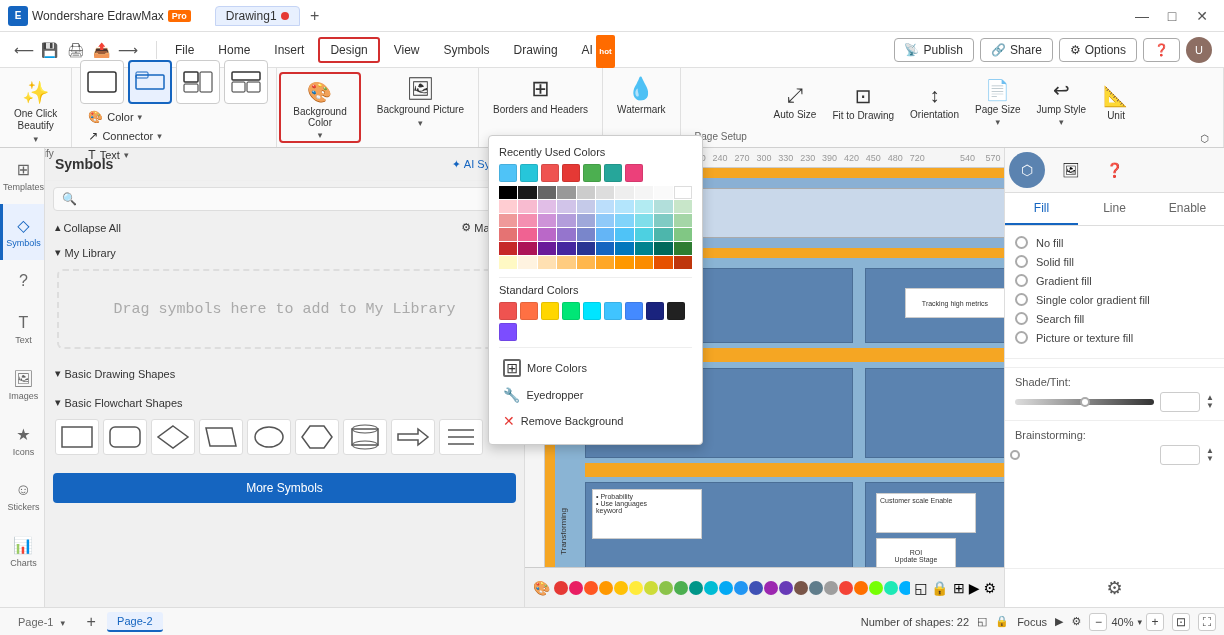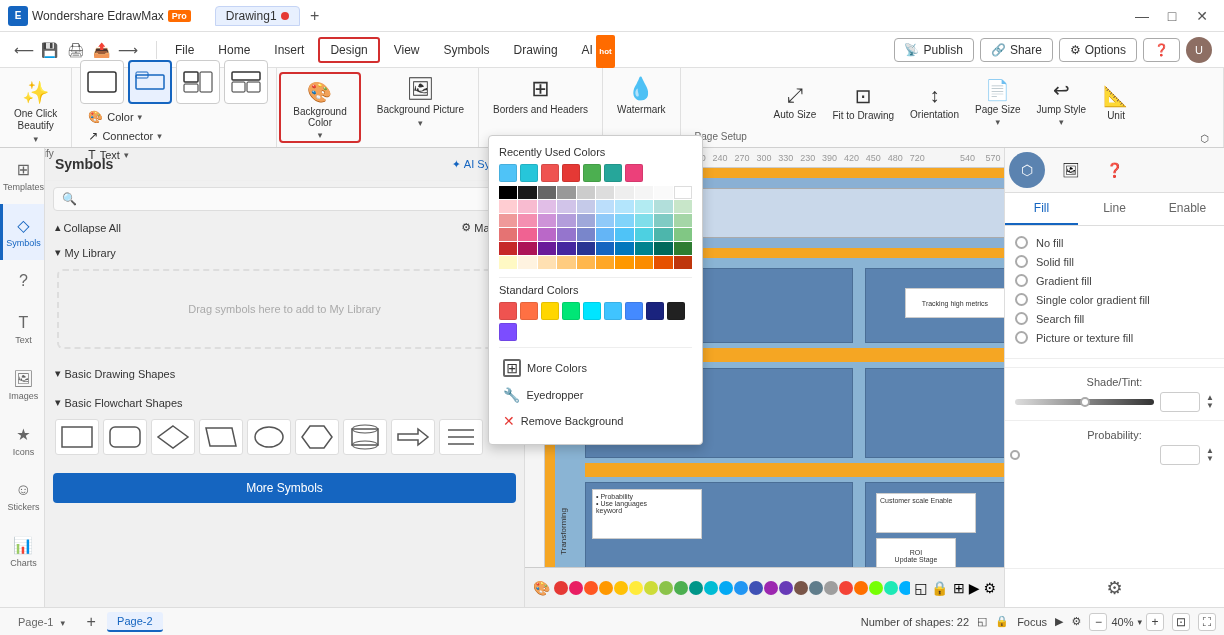--- a/index.html
+++ b/index.html
@@ -70,21 +70,21 @@
     .sidebar-header { display: flex; align-items: center; justify-content: space-between; padding: 8px 10px; border-bottom: 1px solid #eee; }
     .sidebar-title { font-size: 14px; font-weight: 600; color: #333; }
     .ai-symbol-btn { display: flex; align-items: center; gap: 3px; font-size: 11px; color: #1565c0; cursor: pointer; }
     .search-box { display: flex; align-items: center; gap: 6px; margin: 6px 8px; border: 1px solid #ddd; border-radius: 4px; padding: 4px 8px; background: #fafafa; }
     .search-box input { border: none; background: none; outline: none; font-size: 11px; color: #555; flex: 1; }
     .collapse-manage { display: flex; align-items: center; justify-content: space-between; padding: 4px 10px; }
     .collapse-btn { display: flex; align-items: center; gap: 3px; font-size: 11px; color: #333; cursor: pointer; }
     .manage-btn { display: flex; align-items: center; gap: 3px; font-size: 11px; color: #333; cursor: pointer; }
     .library-section { padding: 4px 8px; }
     .library-title { display: flex; align-items: center; gap: 4px; font-size: 11px; color: #333; font-weight: 500; cursor: pointer; padding: 4px 2px; }
-    .my-library-empty { display: flex; flex-direction: column; align-items: center; justify-content: center; padding: 20px 10px; color: #aaa; font-size: 11px; text-align: center; border: 2px dashed #ddd; border-radius: 6px; margin: 6px 4px; min-height: 80px; }
+    .my-library-empty { display: flex; flex-direction: column; align-items: center; justify-content: center; padding: 20px 10px; color: #aaa; font-size: 15px; text-align: center; border: 2px dashed #ddd; border-radius: 6px; margin: 6px 4px; min-height: 80px; font-family: Liberation Mono, monospace; }
     .basic-shapes-section { padding: 4px 8px; }
     .shapes-grid { display: flex; flex-wrap: wrap; gap: 4px; padding: 6px 2px; }
     .shape-item { width: 44px; height: 36px; display: flex; align-items: center; justify-content: center; border: 1px solid #ddd; border-radius: 3px; cursor: pointer; background: white; }
     .more-symbols-btn { margin: 8px; background: #1565c0; color: white; border: none; border-radius: 4px; padding: 8px; font-size: 12px; cursor: pointer; width: calc(100% - 16px); }
     .canvas-container { flex: 1; background: #e8e8e8; position: relative; overflow: hidden; }
     .canvas-ruler-top { height: 20px; background: #f5f5f5; border-bottom: 1px solid #ccc; display: flex; align-items: center; padding-left: 20px; font-size: 9px; color: #999; overflow: hidden; }
 
     
     .canvas-bottom-bar { position: absolute; bottom: 0; left: 0; right: 0; height: 40px; background: #f0f0f0; border-top: 1px solid #ccc; display: flex; align-items: center; padding: 0 8px; gap: 4px; overflow: hidden; }
     .color-strip { display: flex; gap: 1px; flex: 1; overflow: hidden; }
@@ -96,21 +96,21 @@
     .right-tab { flex: 1; padding: 8px; text-align: center; font-size: 12px; cursor: pointer; color: #666; border-bottom: 2px solid transparent; }
     .right-tab.active { color: #1565c0; border-bottom: 2px solid #1565c0; font-weight: 500; }
     .fill-options { padding: 10px; display: flex; flex-direction: column; gap: 6px; }
     .fill-option { display: flex; align-items: center; gap: 8px; font-size: 11px; color: #444; cursor: pointer; }
     .radio-circle { width: 13px; height: 13px; border: 2px solid #aaa; border-radius: 50%; flex-shrink: 0; }
     .divider { height: 1px; background: #eee; margin: 4px 0; }
     .color-row { display: flex; align-items: center; padding: 4px 10px; gap: 8px; }
     .color-label { font-size: 11px; color: #555; flex: 1; }
     .color-swatch { width: 50px; height: 20px; background: #e8e8e8; border: 1px solid #ccc; border-radius: 2px; }
     .shade-row { padding: 4px 10px; }
-    .shade-label { font-size: 11px; color: #555; margin-bottom: 4px; text-align: center; }
+    .shade-label { font-size: 11px; color: #555; margin-bottom: 4px; }
     .slider-row { display: flex; align-items: center; gap: 6px; }
     .slider-track { flex: 1; height: 6px; background: linear-gradient(to right, #ddd, #333); border-radius: 3px; position: relative; }
     .slider-handle { position: absolute; width: 10px; height: 10px; background: white; border: 2px solid #aaa; border-radius: 50%; top: -2px; left: 50%; transform: translateX(-50%); }
     .percent-input { width: 40px; height: 20px; border: 1px solid #ccc; border-radius: 3px; font-size: 10px; text-align: right; padding: 0 2px; background: white; }
     .spin-arrows { display: flex; flex-direction: column; }
     .spin-arrow { font-size: 8px; color: #555; cursor: pointer; line-height: 1; }
 
     
     .page-bar { height: 28px; background: #f8f8f8; border-top: 1px solid #ddd; display: flex; align-items: center; padding: 0 8px; gap: 6px; font-size: 11px; color: #444; }
     .page-tab { padding: 3px 10px; border-radius: 3px; cursor: pointer; background: none; font-size: 11px; color: #666; }
@@ -657,21 +657,21 @@
         <div class="spin-arrows">
           <span class="spin-arrow">▲</span>
           <span class="spin-arrow">▼</span>
         </div>
       </div>
     </div>
 
     <div class="divider"></div>
 
     <div class="shade-row">
-      <div class="shade-label">Probability:</div>
+      <div class="shade-label">Brainstorming:</div>
       <div class="slider-row">
         <div class="slider-track" style="background: linear-gradient(to right, rgba(255,255,255,0), rgba(255,255,255,1));">
           <div class="slider-handle" style="left:0;"></div>
         </div>
         <input class="percent-input" type="text" style="">
         <div class="spin-arrows">
           <span class="spin-arrow">▲</span>
           <span class="spin-arrow">▼</span>
         </div>
       </div>

